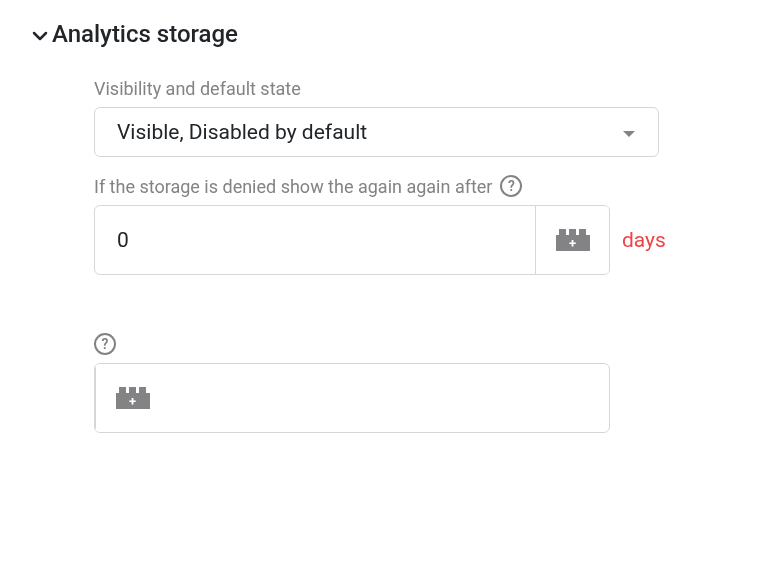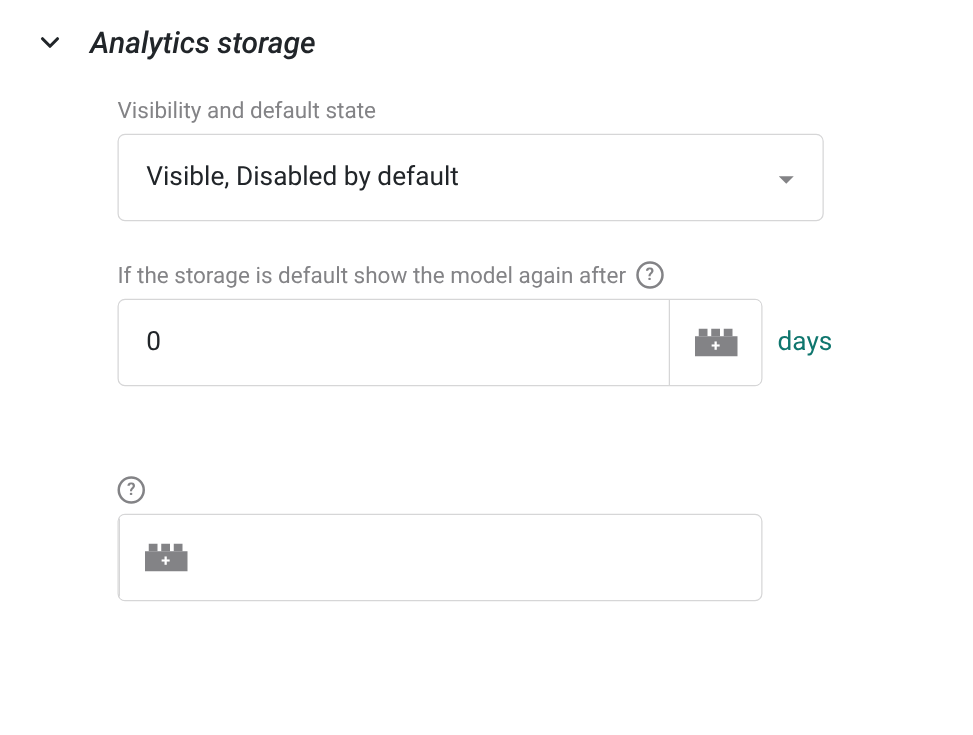--- a/index.html
+++ b/index.html
@@ -9,45 +9,43 @@
     }
     body {
       font-family: -apple-system, BlinkMacSystemFont, "Segoe UI", Roboto, Helvetica, Arial, sans-serif;
       background: #fff;
       padding: 20px;
       width: 778px;
       color: #212529;
     }
     .section-header {
       display: flex;
-      align-items: center;
-      gap: 20px;
+      align-items: flex-end;
       margin-bottom: 30px;
       padding-left: 8px;
-      font-style: italic;
     }
     .chevron {
       display: flex;
       align-items: center;
       justify-content: center;
       width: 24px;
       height: 24px;
       color: #212529;
       cursor: pointer;
     }
     .section-title {
       font-size: 24px;
       font-weight: 500;
       color: #212529;
     }
     .content {
       padding-left: 74px;
     }
     .field-group {
-      margin-bottom: 32px;
+      margin-bottom: 18px;
     }
     .field-label {
       font-size: 18px;
       color: #838386;
       margin-bottom: 8px;
       display: flex;
       align-items: center;
       gap: 8px;
     }
     .help-icon {
@@ -58,21 +56,21 @@
       height: 22px;
       border: 2px solid #838386;
       border-radius: 50%;
       color: #838386;
       font-size: 14px;
       font-weight: 600;
       cursor: pointer;
     }
     .select-box {
       width: 565px;
-      height: 70px;
+      height: 50px;
       border: 1px solid #d6d6d7;
       border-radius: 6px;
       display: flex;
       align-items: center;
       justify-content: space-between;
       padding: 0 22px;
       cursor: pointer;
       background: #fff;
     }
     .select-value {
@@ -147,21 +145,21 @@
       bottom: 8px;
       left: 50%;
       transform: translate(-50%, 50%);
       color: #fff;
       font-size: 13px;
       font-weight: bold;
       line-height: 1;
     }
     .unit-label {
       font-size: 21px;
-      color: #0f766e;
+      color: #ef4444;
     }
     .spacer {
       height: 40px;
     }
   </style>
 </head>
 <body>
 
 <div class="section-header">
   <div class="chevron">
@@ -181,21 +179,21 @@
       <span class="select-caret">
         <svg width="14" height="8" viewBox="0 0 14 8">
           <path d="M1 1 L7 7 L13 1 Z" fill="#838386"></path>
         </svg>
       </span>
     </div>
   </div>
 
   <div class="field-group">
     <div class="field-label">
-      <span>If the storage is default show the model again after</span>
+      <span>If the storage is denied show the again again after</span>
       <span class="help-icon">?</span>
     </div>
     <div class="input-row">
       <div class="input-with-button">
         <input class="text-input" type="text" value="0" style="">
         <div class="var-button">
           <div class="brick-icon">
             <div class="brick-studs">
               <div class="brick-stud"></div>
               <div class="brick-stud"></div>

